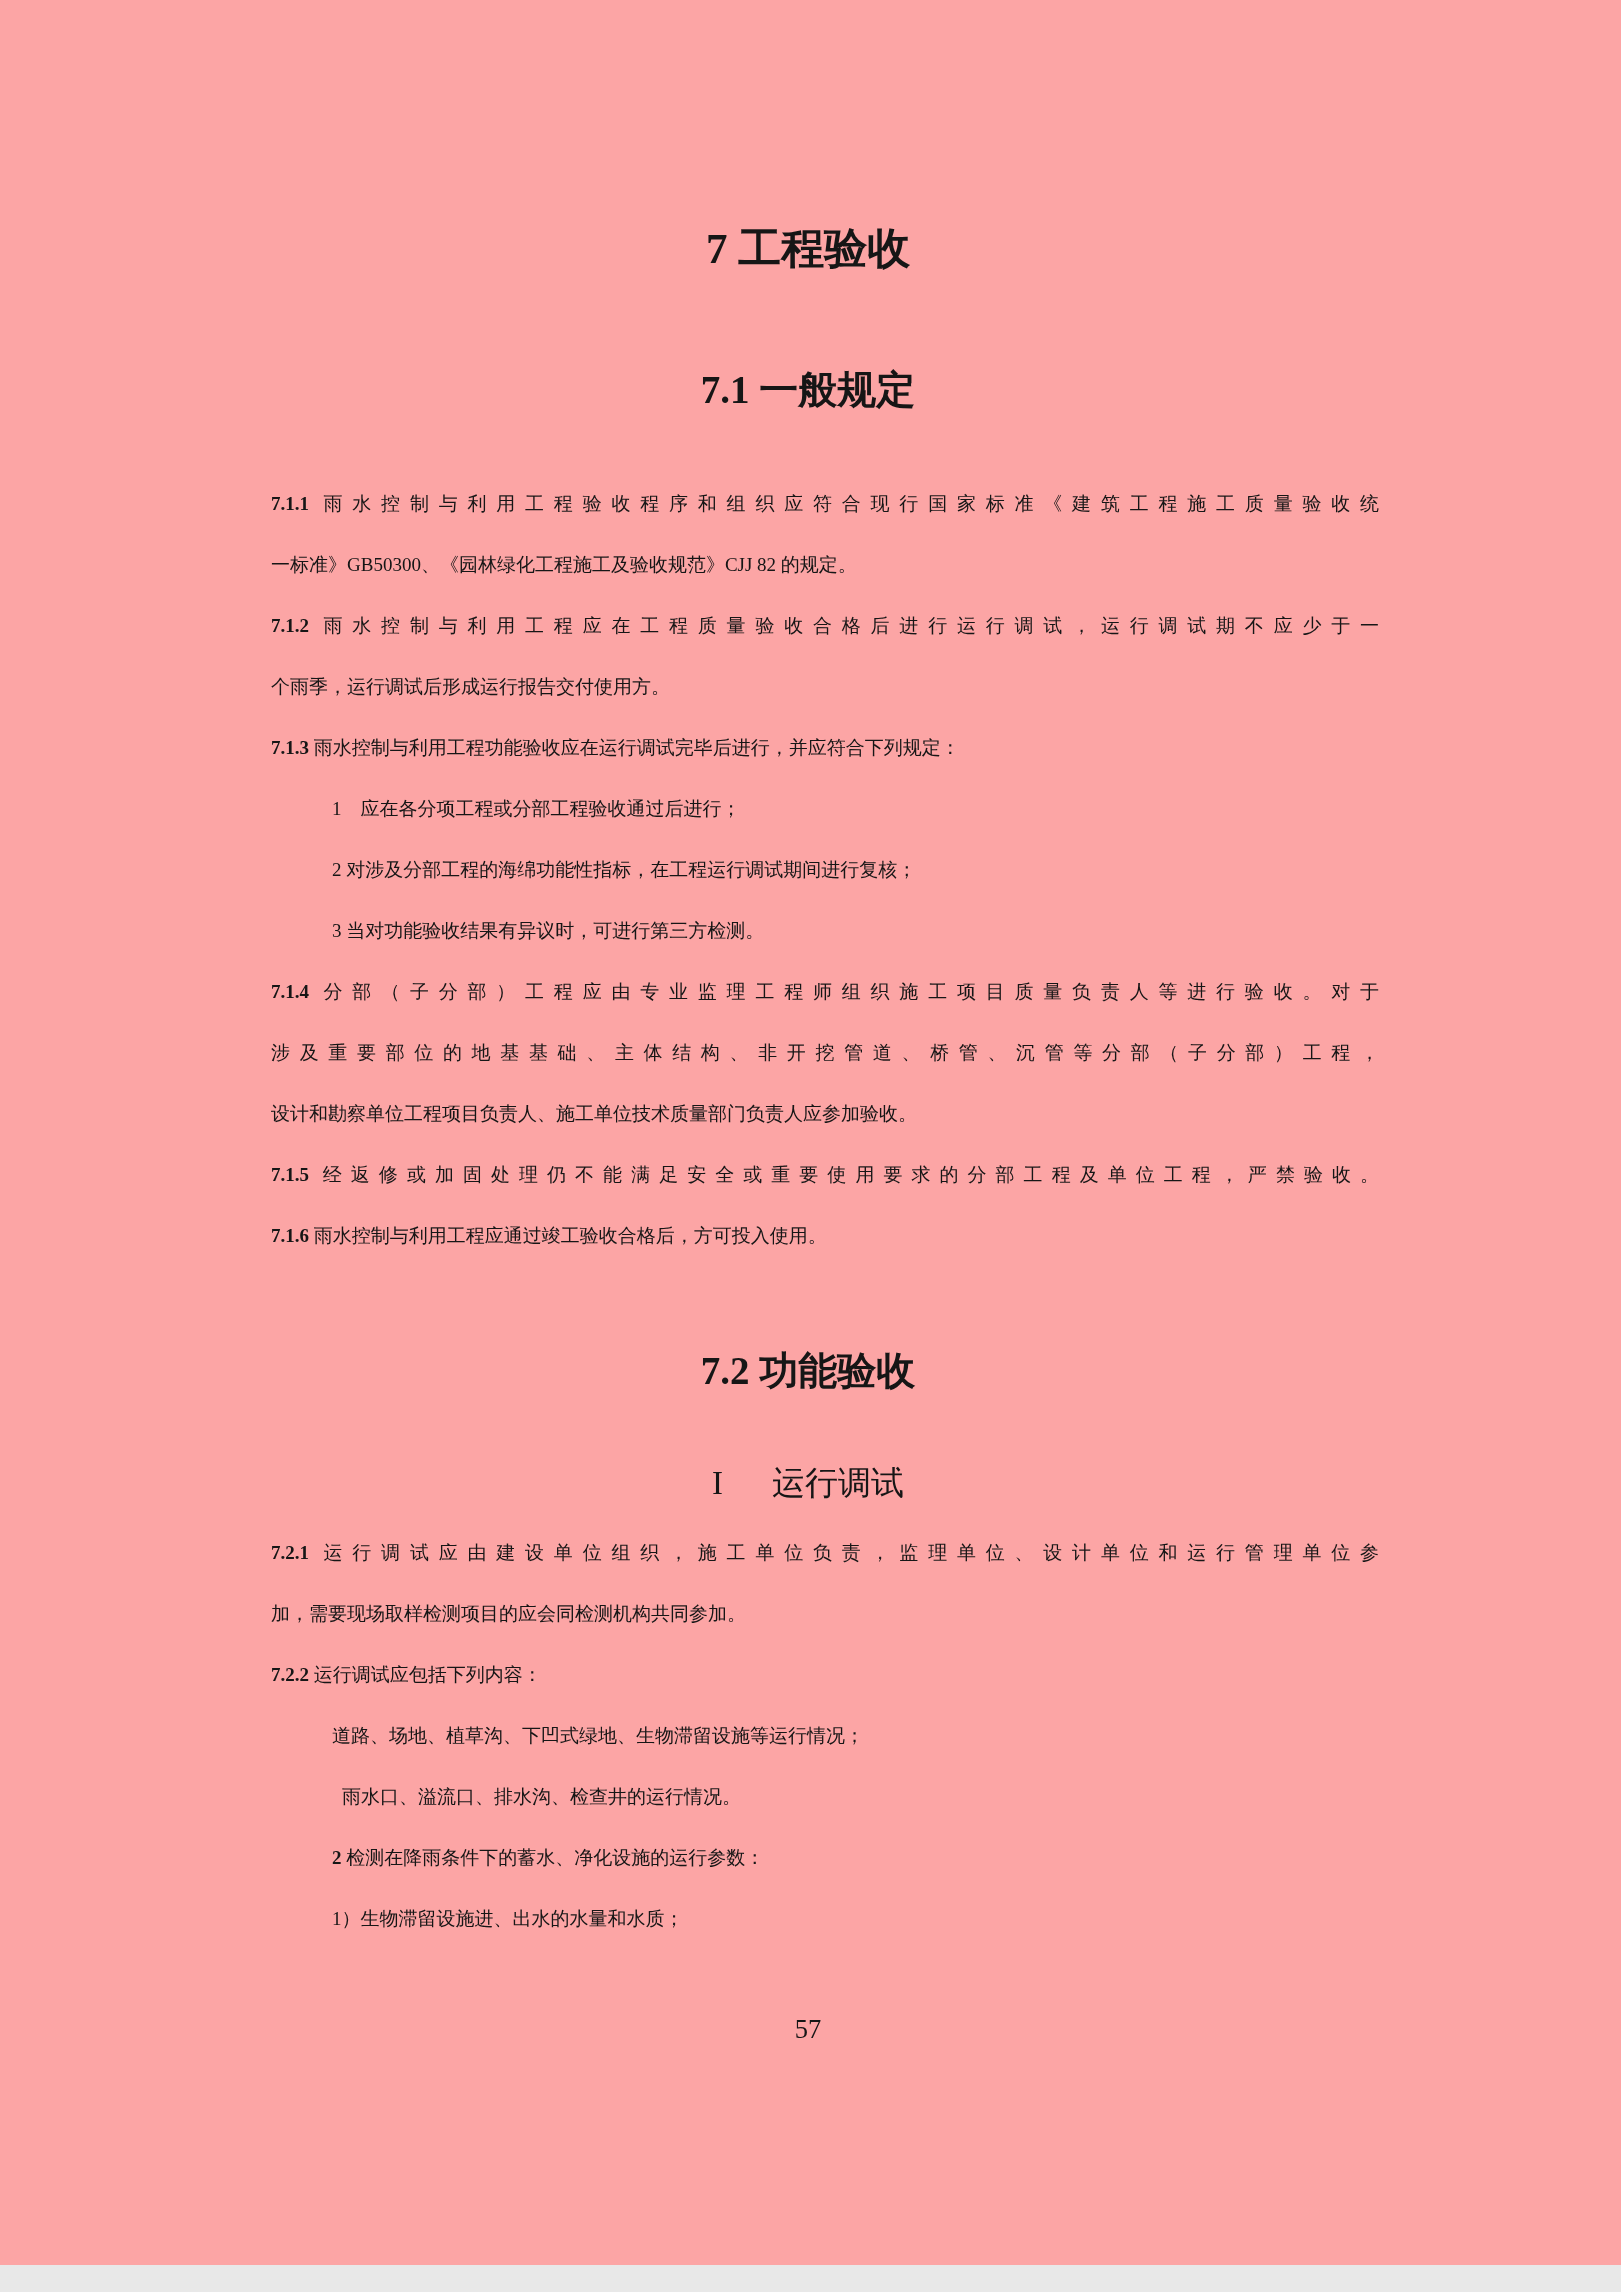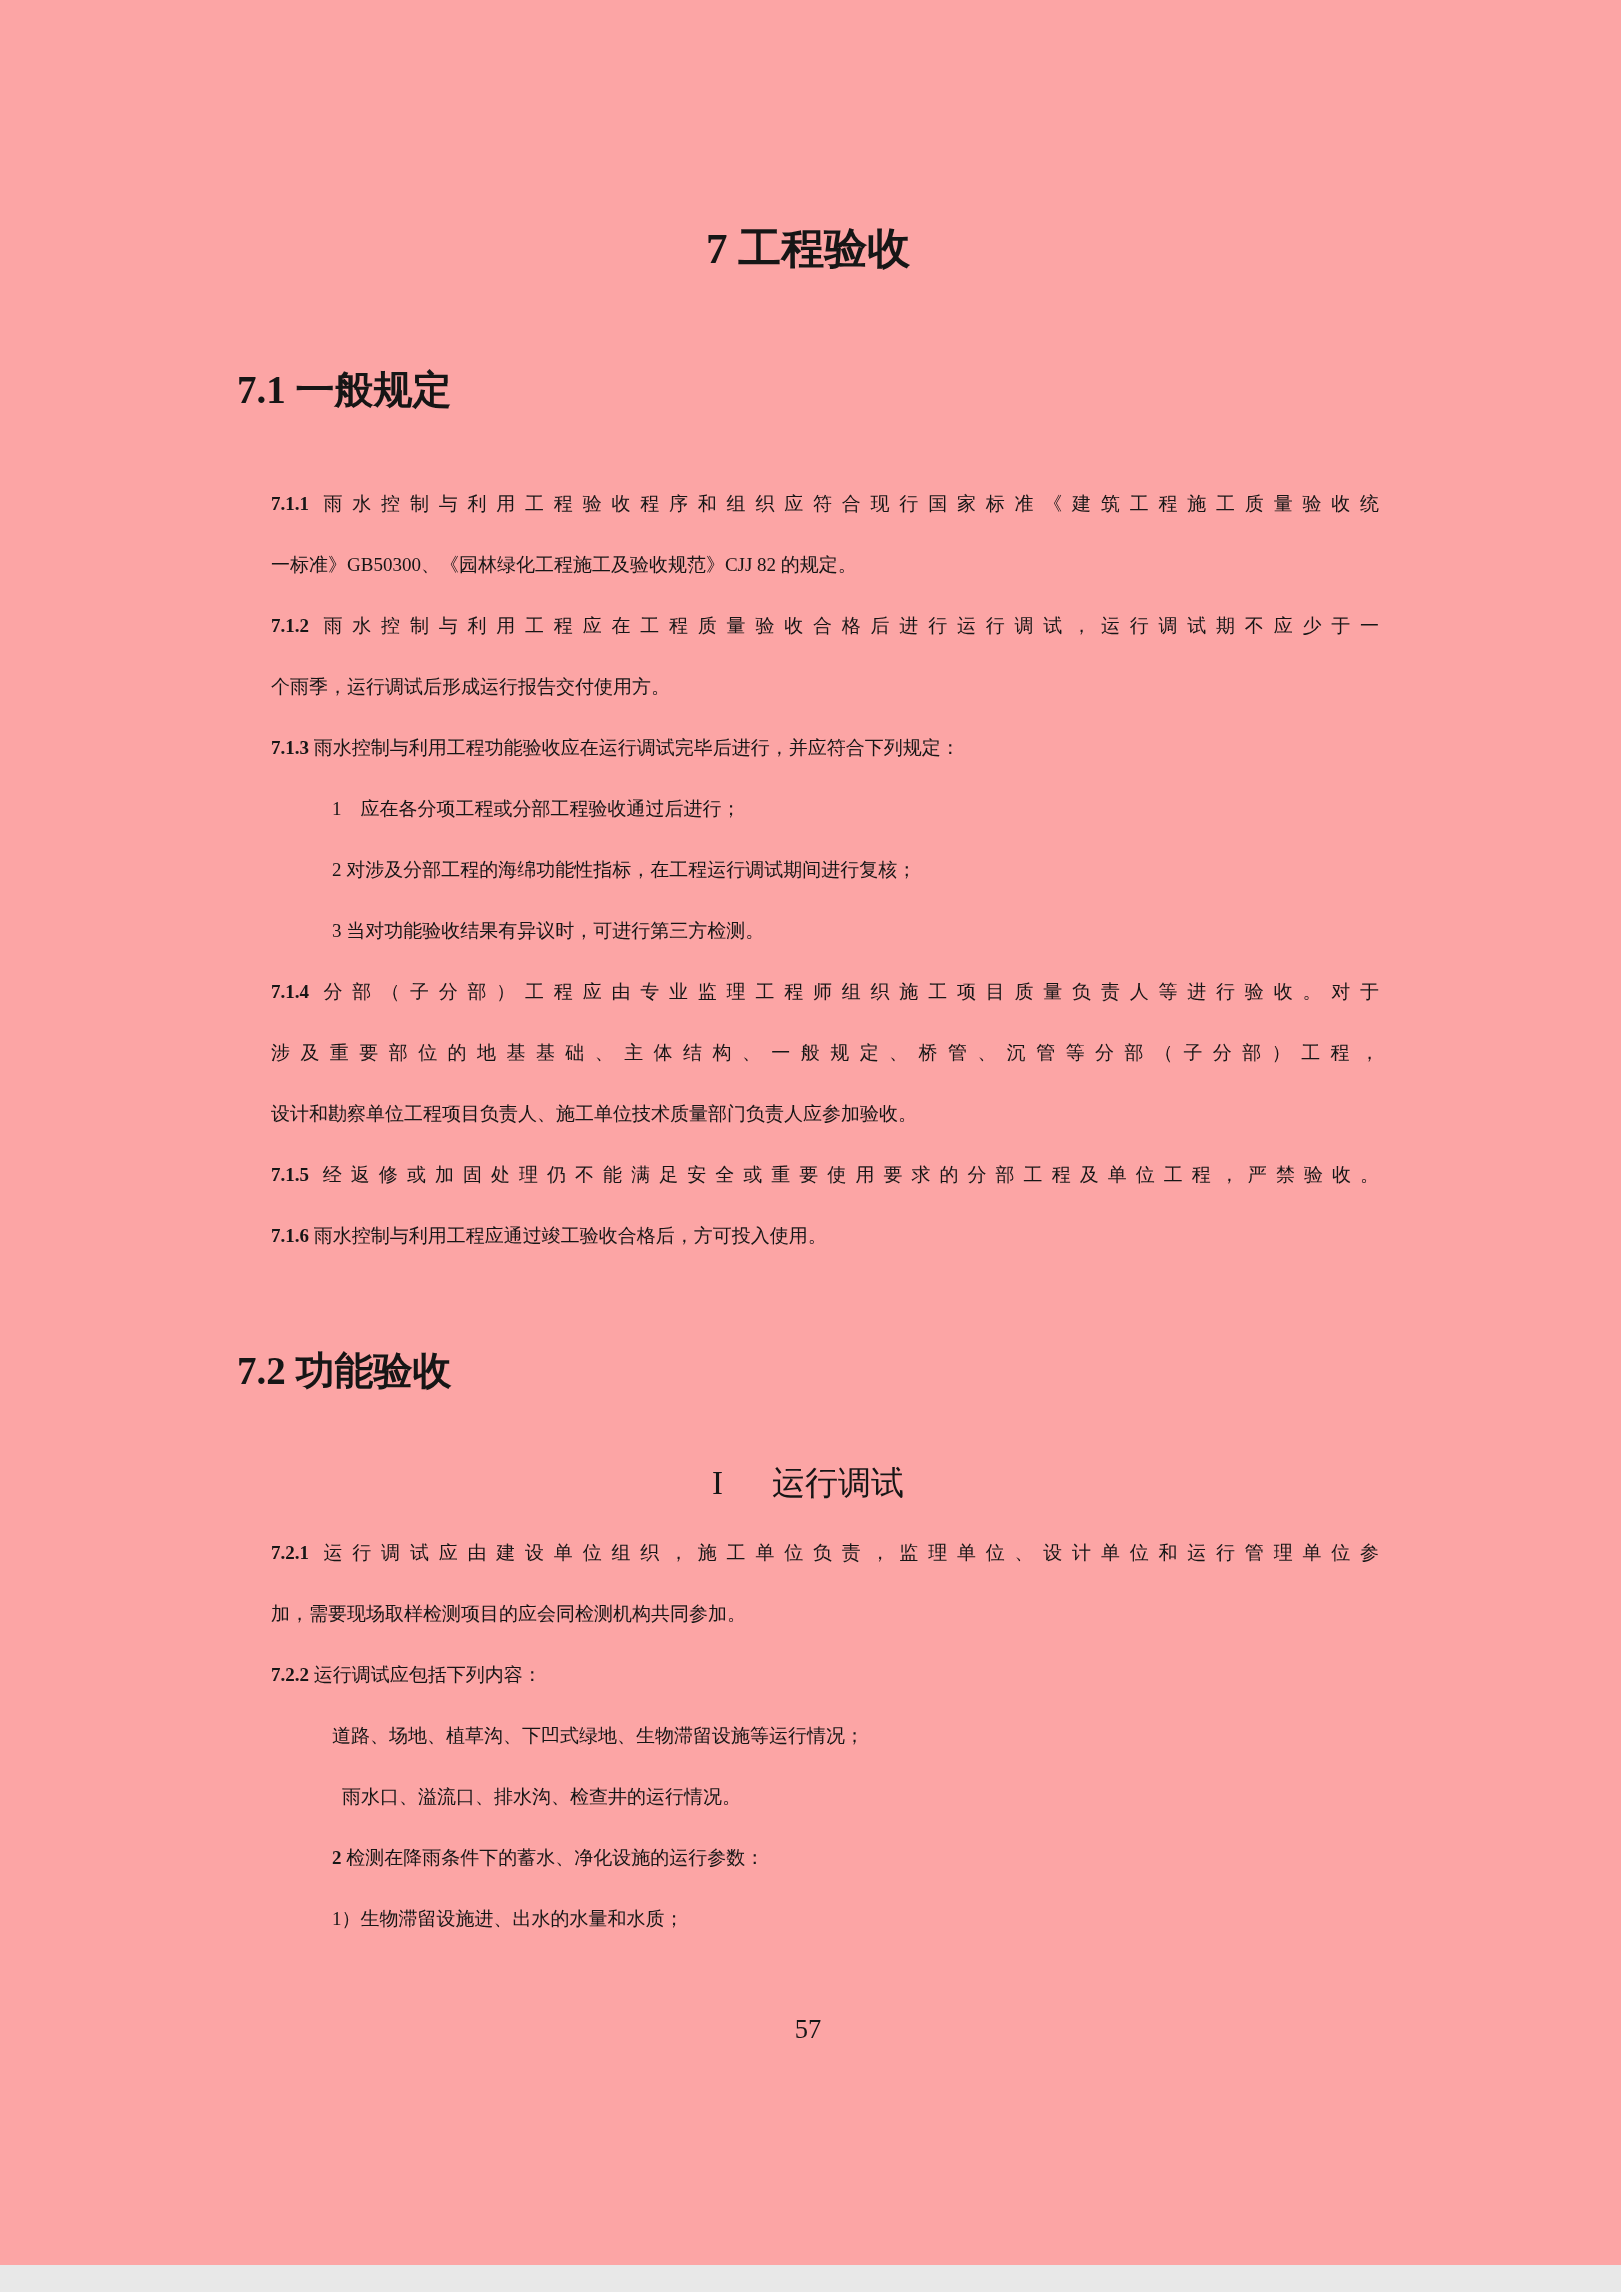--- a/index.html
+++ b/index.html
@@ -19,20 +19,21 @@
     font-size: 43px;
     line-height: 55px;
     font-weight: bold;
     text-align: center;
     margin: 0;
   }
   .section-heading {
     font-size: 39px;
     line-height: 51px;
     font-weight: bold;
+    text-align: center;
     margin: 0;
   }
   .section-heading.s71 { margin-top: 88px; }
   .section-heading.s72 { margin-top: 79px; }
   .sub-heading {
     font-size: 33px;
     line-height: 43px;
     font-weight: normal;
     text-align: center;
     margin-top: 66px;
@@ -72,21 +73,21 @@
   <div class="body-lines first-71">
       <div class="line just"><b>7.1.1</b> 雨水控制与利用工程验收程序和组织应符合现行国家标准《建筑工程施工质量验收统</div>
       <div class="line">一标准》GB50300、《园林绿化工程施工及验收规范》CJJ 82 的规定。</div>
       <div class="line just"><b>7.1.2</b> 雨水控制与利用工程应在工程质量验收合格后进行运行调试，运行调试期不应少于一</div>
       <div class="line">个雨季，运行调试后形成运行报告交付使用方。</div>
       <div class="line"><b>7.1.3</b> 雨水控制与利用工程功能验收应在运行调试完毕后进行，并应符合下列规定：</div>
       <div class="line ind1">1　应在各分项工程或分部工程验收通过后进行；</div>
       <div class="line ind1">2 对涉及分部工程的海绵功能性指标，在工程运行调试期间进行复核；</div>
       <div class="line ind1">3 当对功能验收结果有异议时，可进行第三方检测。</div>
       <div class="line just"><b>7.1.4</b> 分部（子分部）工程应由专业监理工程师组织施工项目质量负责人等进行验收。对于</div>
-      <div class="line just">涉及重要部位的地基基础、主体结构、一般规定、桥管、沉管等分部（子分部）工程，</div>
+      <div class="line just">涉及重要部位的地基基础、主体结构、非开挖管道、桥管、沉管等分部（子分部）工程，</div>
       <div class="line">设计和勘察单位工程项目负责人、施工单位技术质量部门负责人应参加验收。</div>
       <div class="line just"><b>7.1.5</b> 经返修或加固处理仍不能满足安全或重要使用要求的分部工程及单位工程，严禁验收。</div>
       <div class="line"><b>7.1.6</b> 雨水控制与利用工程应通过竣工验收合格后，方可投入使用。</div>
     </div>
 
   <h2 class="section-heading s72">7.2 功能验收</h2>
 
   <div class="sub-heading">
     <span class="numeral">I</span><span>运行调试</span>
   </div>

